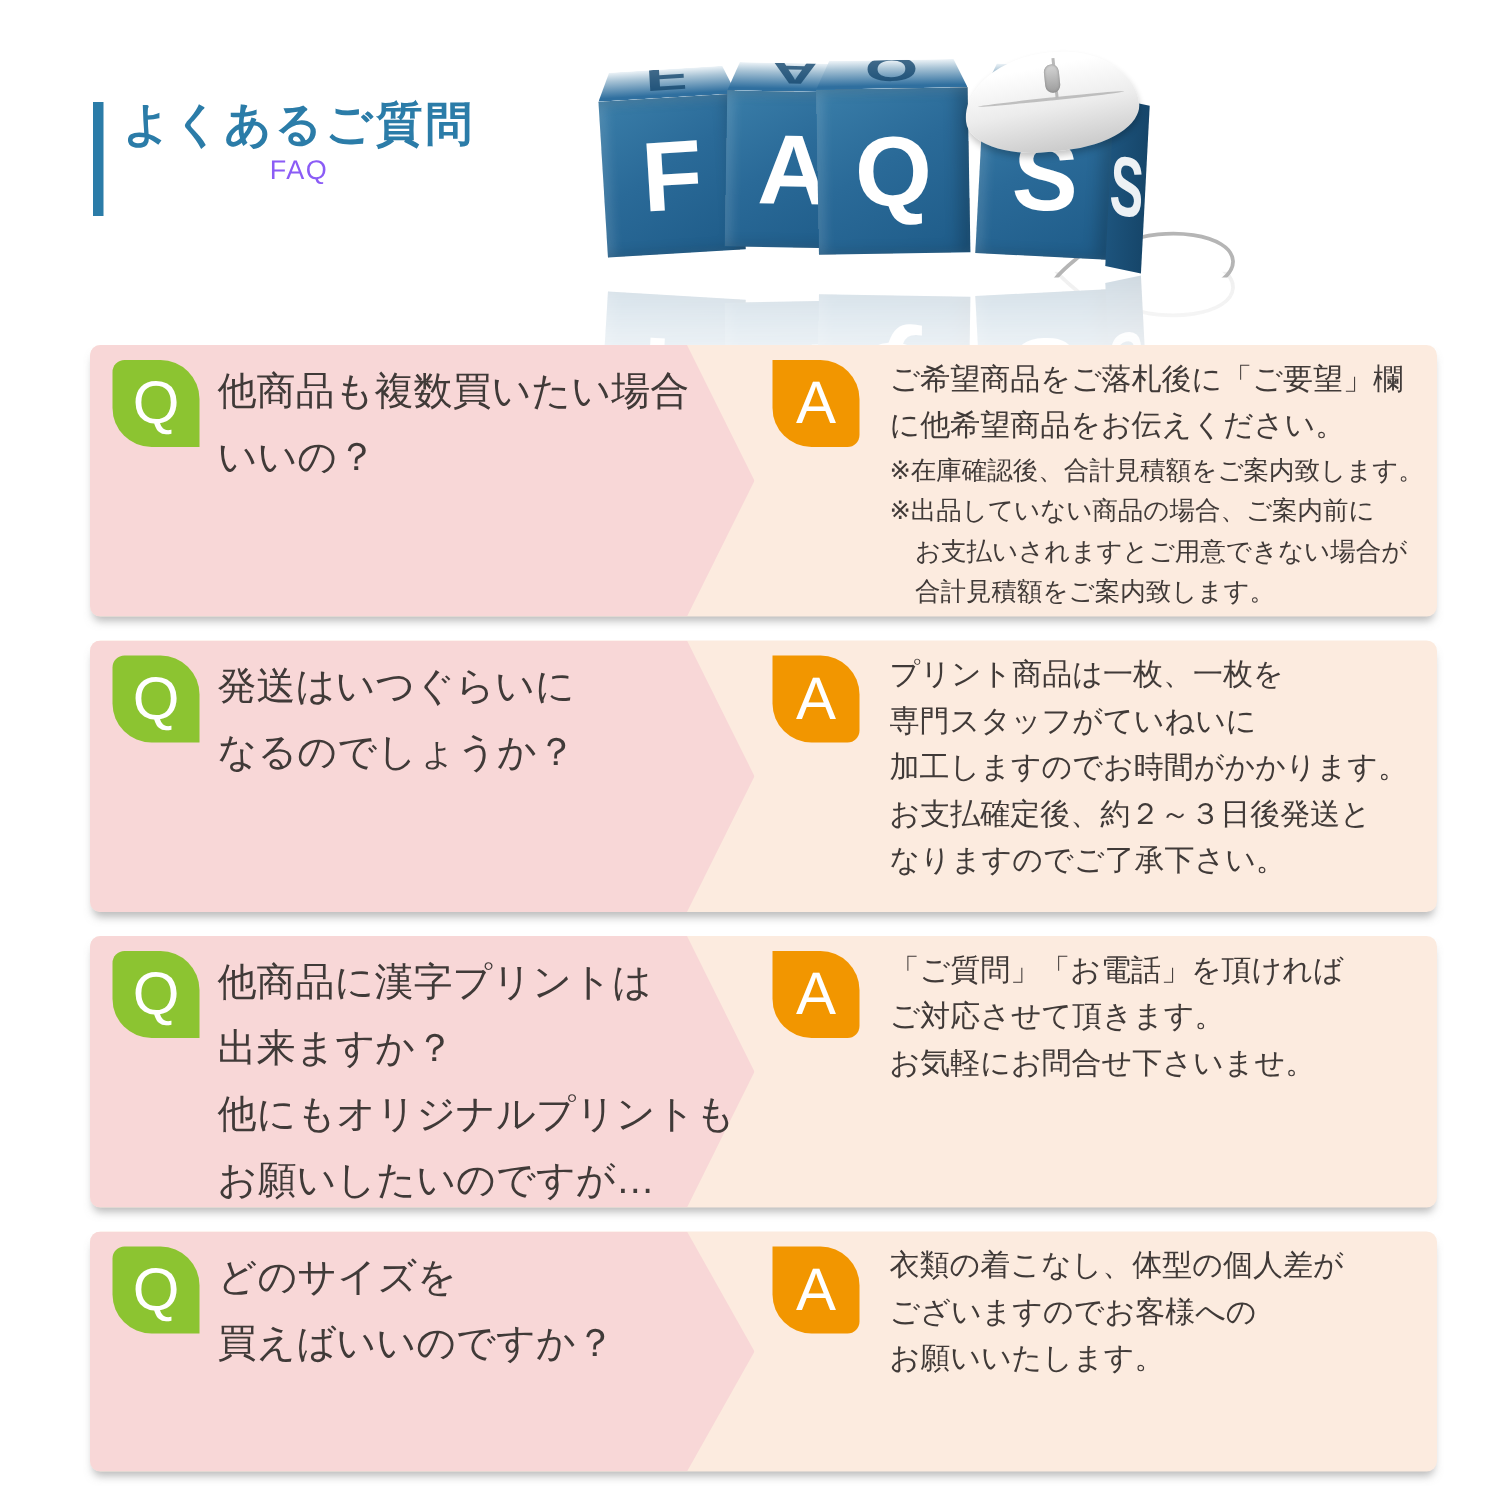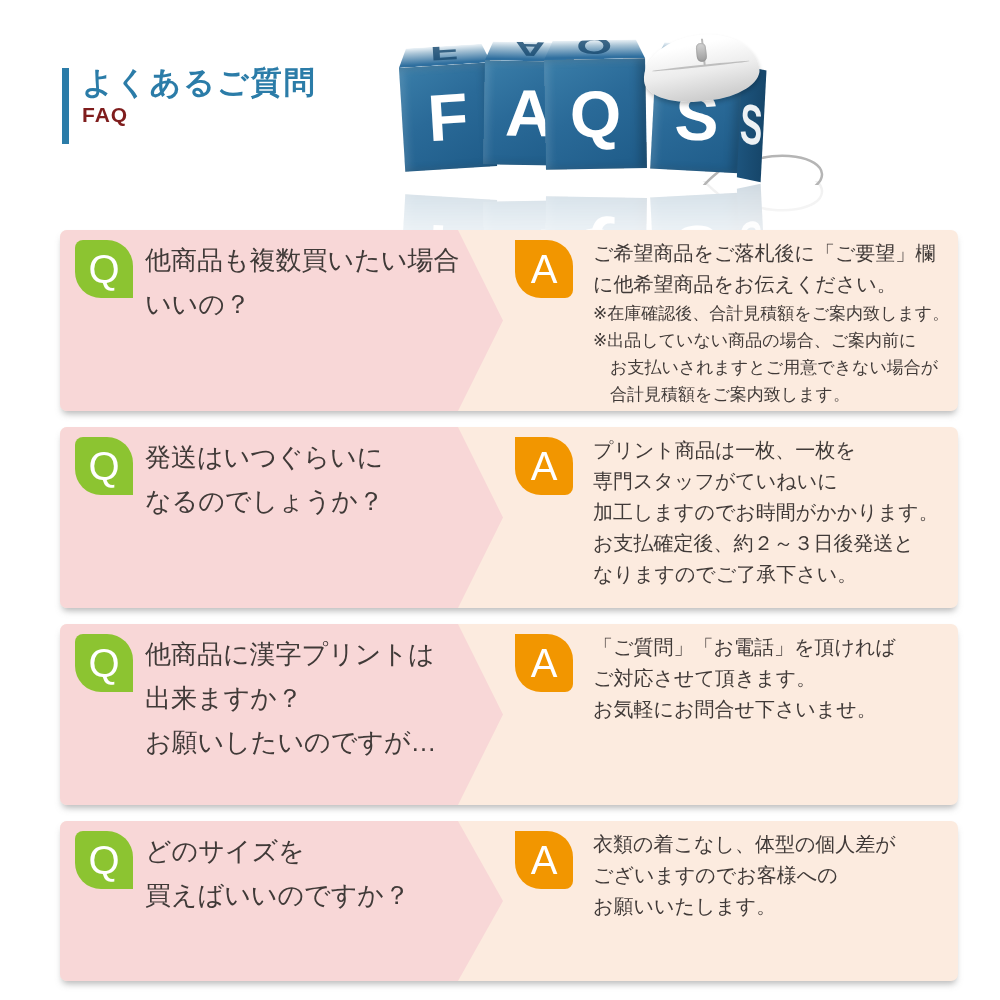--- a/index.html
+++ b/index.html
@@ -1,24 +1,24 @@
 <!DOCTYPE html>
 <html lang="ja"><head>
 <meta charset="utf-8">
 <style>
   * { margin:0; padding:0; box-sizing:border-box; }
   html,body { background:#fff; }
   body { font-family:"Liberation Sans","DejaVu Sans",sans-serif; }
   .page { position:relative; width:1000px; height:1000px; background:#ffffff; overflow:hidden; }
 
   
-  .header { position:absolute; left:62px; top:64px; }
+  .header { position:absolute; left:62px; top:64px;text-align:center; }
   .header-bar { position:absolute; left:0; top:4px; width:7px; height:76px; background:#2b7ca8; }
   .header-title { margin-left:20px; font-size:31px; font-weight:bold; color:#2b7ca8; letter-spacing:2px; line-height:1.25; }
-  .header-sub { margin-left:20px; font-size:21px; font-weight:bold; color:#7f1d1d; letter-spacing:1px; }
+  .header-sub { margin-left:20px; font-size:18px; font-weight:normal; color:#8b5cf6; letter-spacing:1px; }
 
   
   .hero { position:absolute; left:395px; top:35px; width:440px; height:190px; }
   .blocks-art { position:absolute; left:0; top:0; width:440px; height:150px; }
   .blocks-art.reflection { top:146px; transform:scaleY(-1); opacity:.32;
       -webkit-mask-image:linear-gradient(to bottom, transparent 42%, rgba(0,0,0,.65) 100%);
       mask-image:linear-gradient(to bottom, transparent 42%, rgba(0,0,0,.65) 100%); }
   .cube { position:absolute; }
   .cube-top { position:absolute; left:0; right:0; top:-17px; height:19px; overflow:hidden;
       clip-path:polygon(9% 0, 91% 0, 100% 100%, 0 100%);
@@ -209,20 +209,21 @@
           <div class="a-line">なりますのでご了承下さい。</div>
         </div>
   </div>
 
   <div class="faq-card">
     <div class="q-zone"></div>
     <div class="badge q-badge">Q</div>
     <div class="question-text">
           <div class="q-line">他商品に漢字プリントは</div>
           <div class="q-line">出来ますか？</div>
+          <div class="q-line">他にもオリジナルプリントも</div>
           <div class="q-line">お願いしたいのですが…</div>
         </div>
     <div class="badge a-badge">A</div>
     <div class="answer-text">
           <div class="a-line">「ご質問」「お電話」を頂ければ</div>
           <div class="a-line">ご対応させて頂きます。</div>
           <div class="a-line">お気軽にお問合せ下さいませ。</div>
         </div>
   </div>
 

